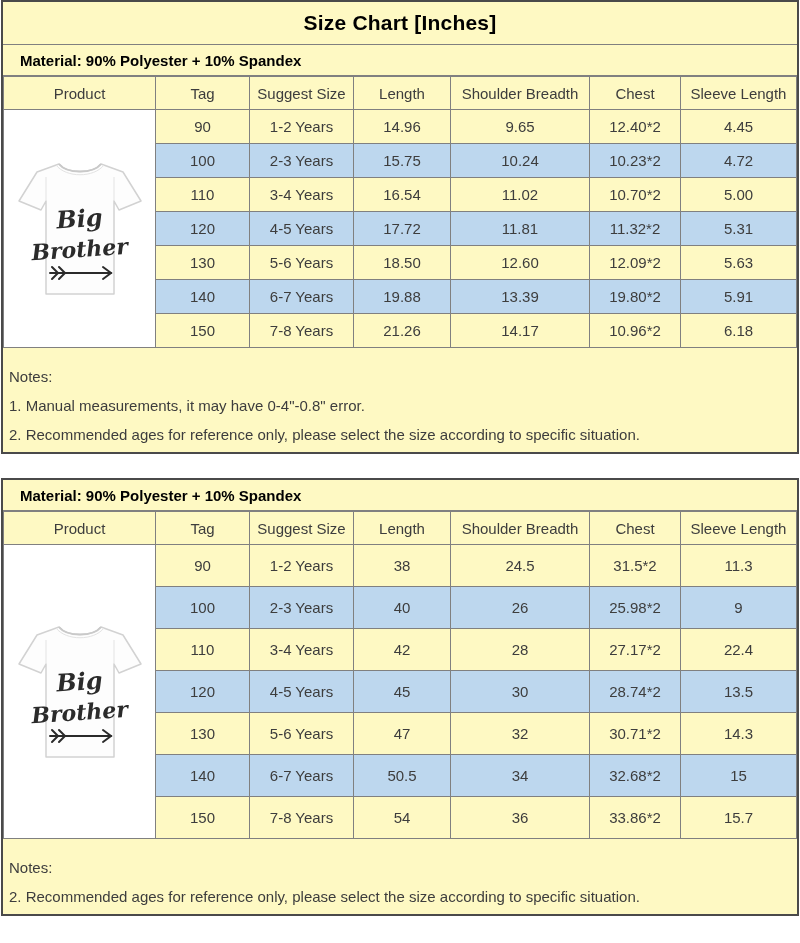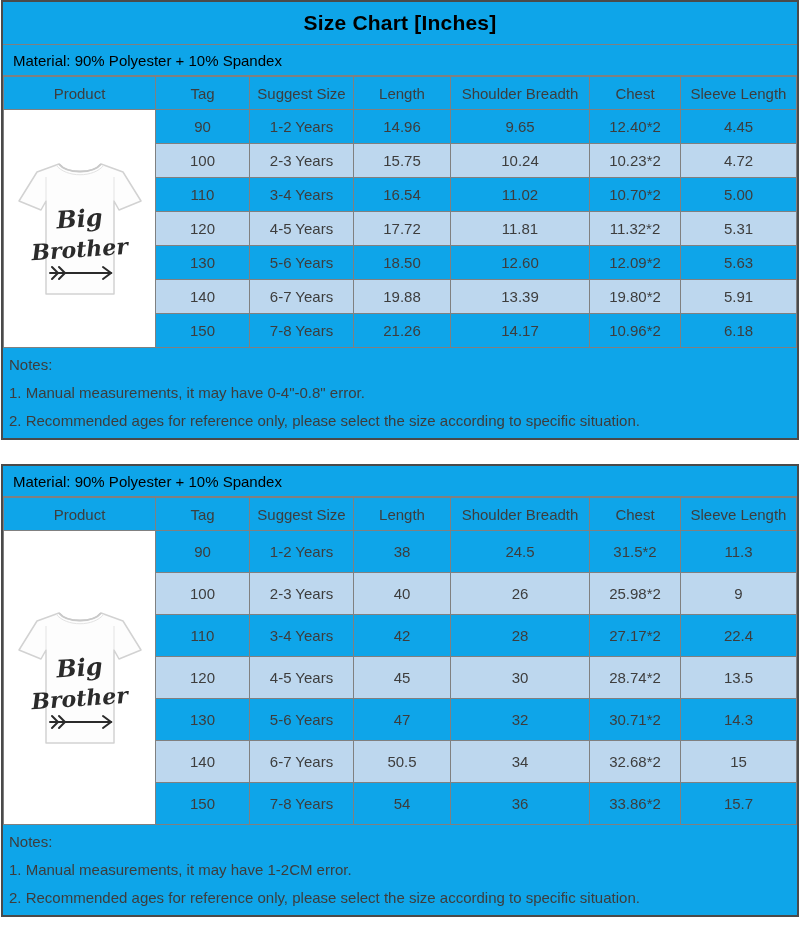--- a/index.html
+++ b/index.html
@@ -6,35 +6,35 @@
   body{
     width:800px;
     font-family:"Liberation Sans","DejaVu Sans",sans-serif;
     color:#3d3d3d;
     -webkit-font-smoothing:antialiased;
   }
   .page{width:800px;}
   .chart{
     border:2px solid #4a4a4a;
     margin:0 1px;
-    background:#0ea5e9;
+    background:#fef9c3;
   }
   .chart + .chart{margin-top:24px;}
   .title-row{
     height:42px;
     display:flex;align-items:center;justify-content:center;
     font-size:21px;font-weight:bold;color:#000;
     border-bottom:1px solid #808080;
     letter-spacing:0.2px;
   }
   .material-row{
     height:30px;
     display:flex;align-items:center;
-    padding-left:10px;
-    font-size:15px;font-weight:normal;color:#000;
+    padding-left:17px;
+    font-size:15px;font-weight:bold;color:#000;
     border-bottom:1px solid #808080;
   }
   table.size-table{
     width:100%;
     border-collapse:collapse;
     table-layout:fixed;
   }
   table.size-table th, table.size-table td{
     border:1px solid #808080;
     text-align:center;
@@ -56,21 +56,21 @@
   col.length{width:97px;}
   col.shoulder{width:139px;}
   col.chest{width:91px;}
   col.sleeve{width:auto;}
   .notes{
     padding:8px 6px 6px 6px;
   }
   .note-line{
     font-size:15px;
     color:#3d3d3d;
-    margin:0 0 11px 0;
+    margin:12px 0 11px 0;
     line-height:17px;
   }
   .note-line:last-child{margin-bottom:3px;}
   .tshirt-wrap{display:flex;justify-content:center;align-items:center;}
   .shirt-script{
     font-family:"DejaVu Serif","Liberation Serif",serif;
     font-style:italic;
     font-weight:bold;
     fill:#2b2b2b;
   }
@@ -317,18 +317,17 @@
             <td>7-8 Years</td>
             <td>54</td>
             <td>36</td>
             <td>33.86*2</td>
             <td>15.7</td>
           </tr>
         </tbody>
     </table>
     <div class="notes">
         <div class="note-line">Notes:</div>
-        <div class="note-line">1. Manual measurements, it may have 1-2CM error.</div>
         <div class="note-line">2. Recommended ages for reference only, please select the size according to specific situation.</div>
       </div>
   </section>
 
 </div>
 
 </body></html>

